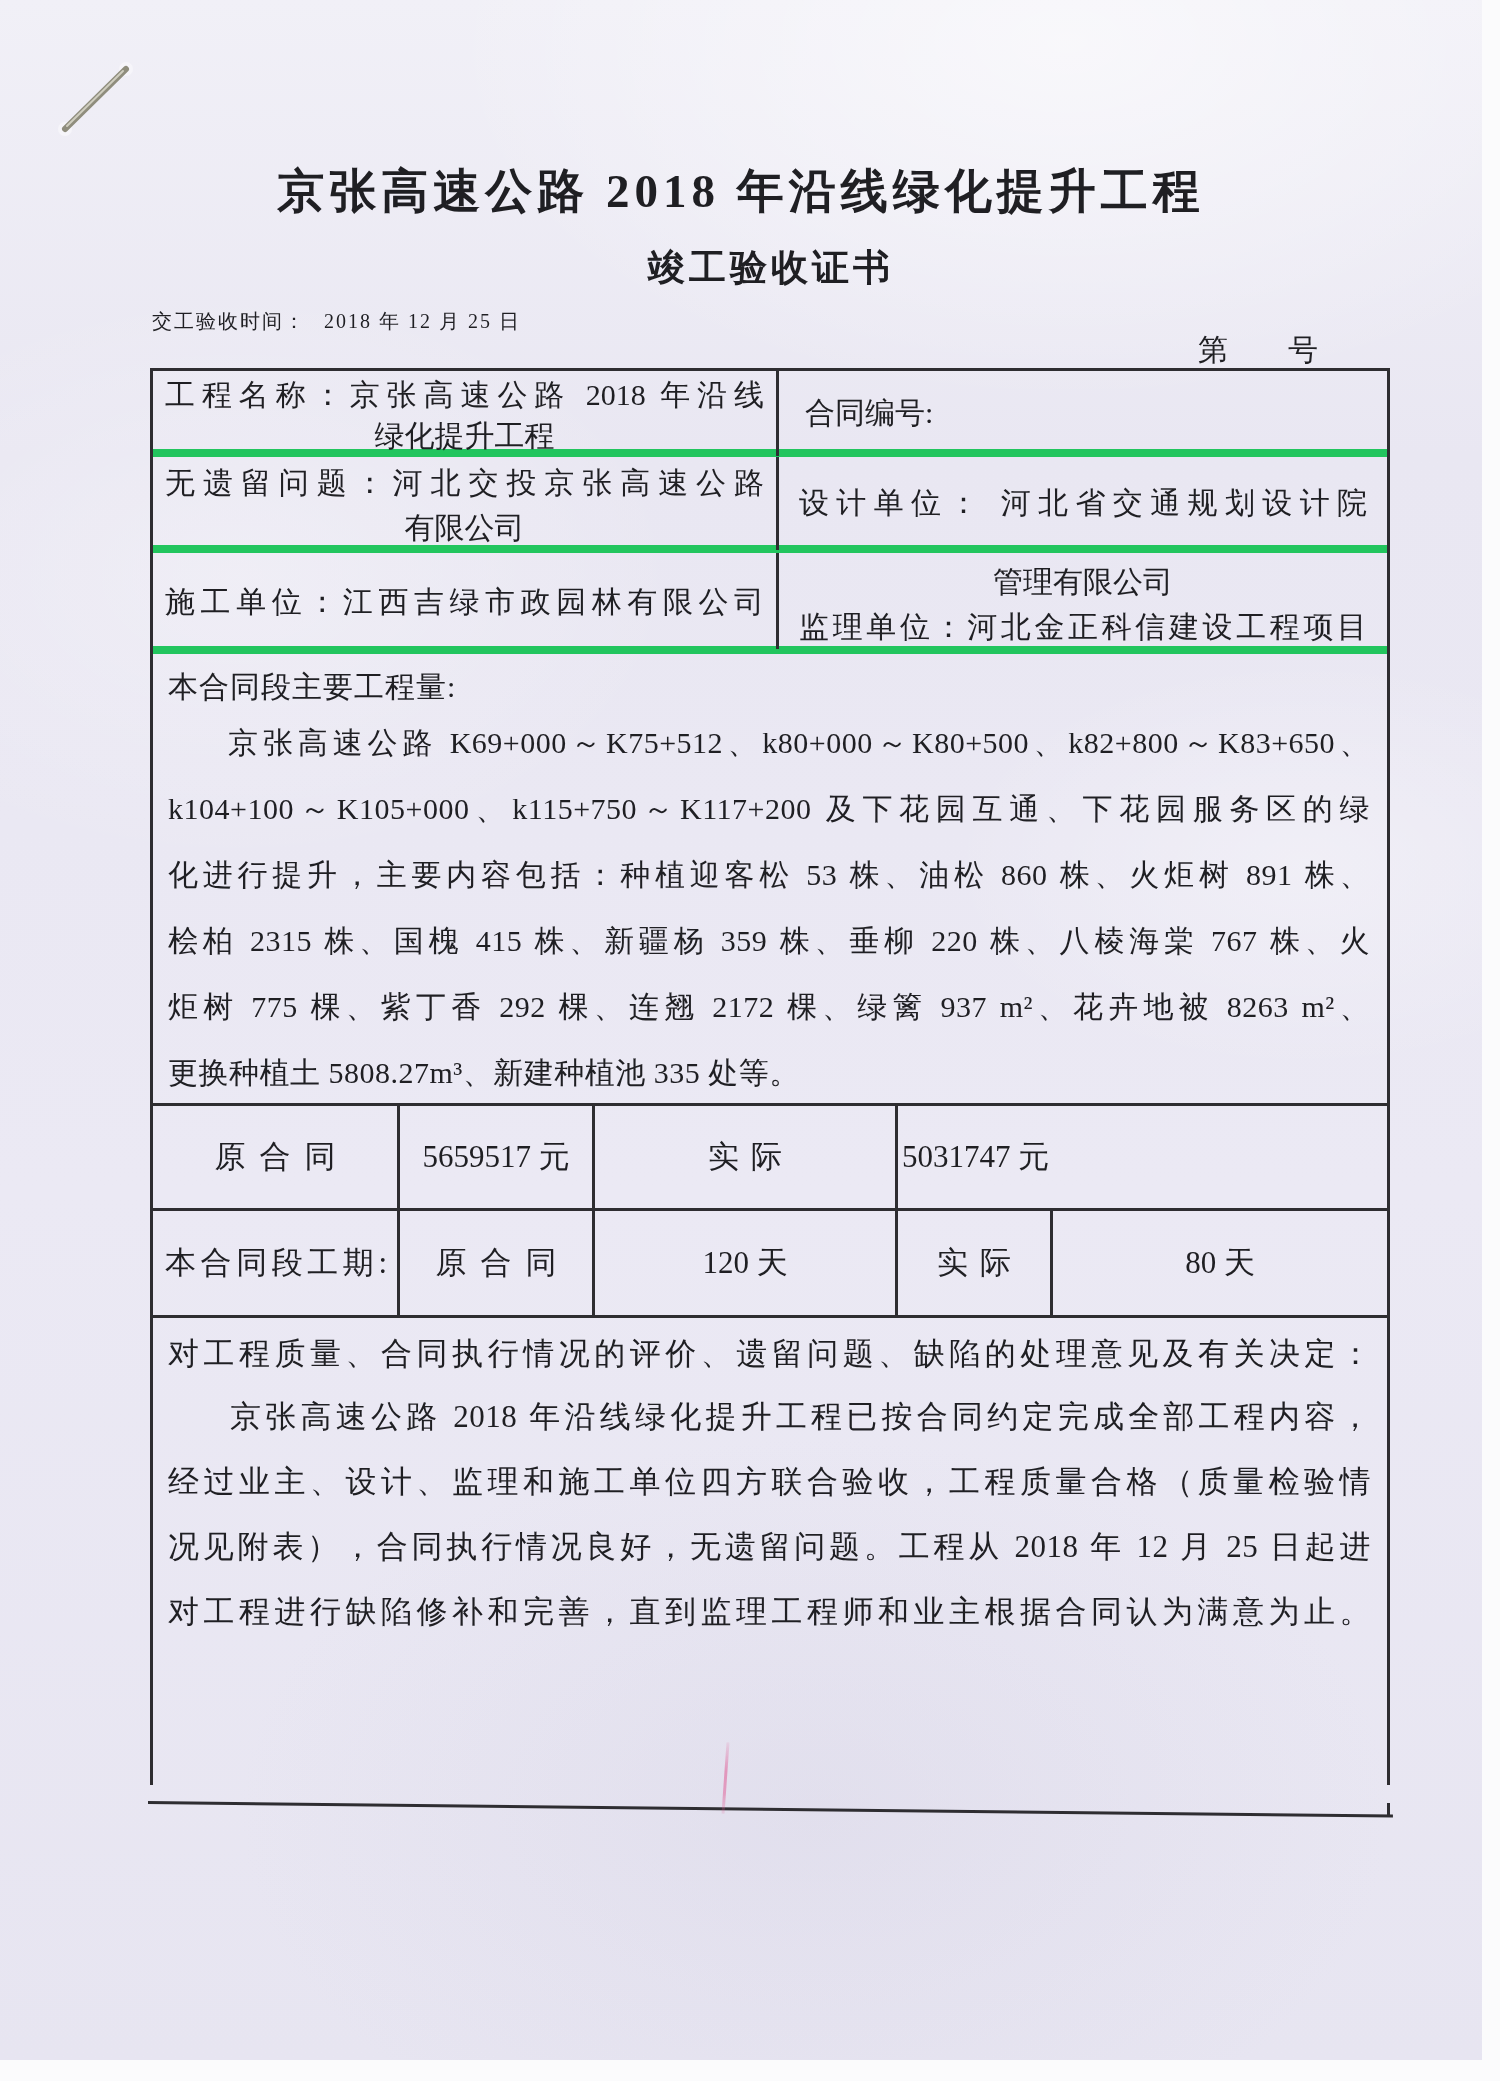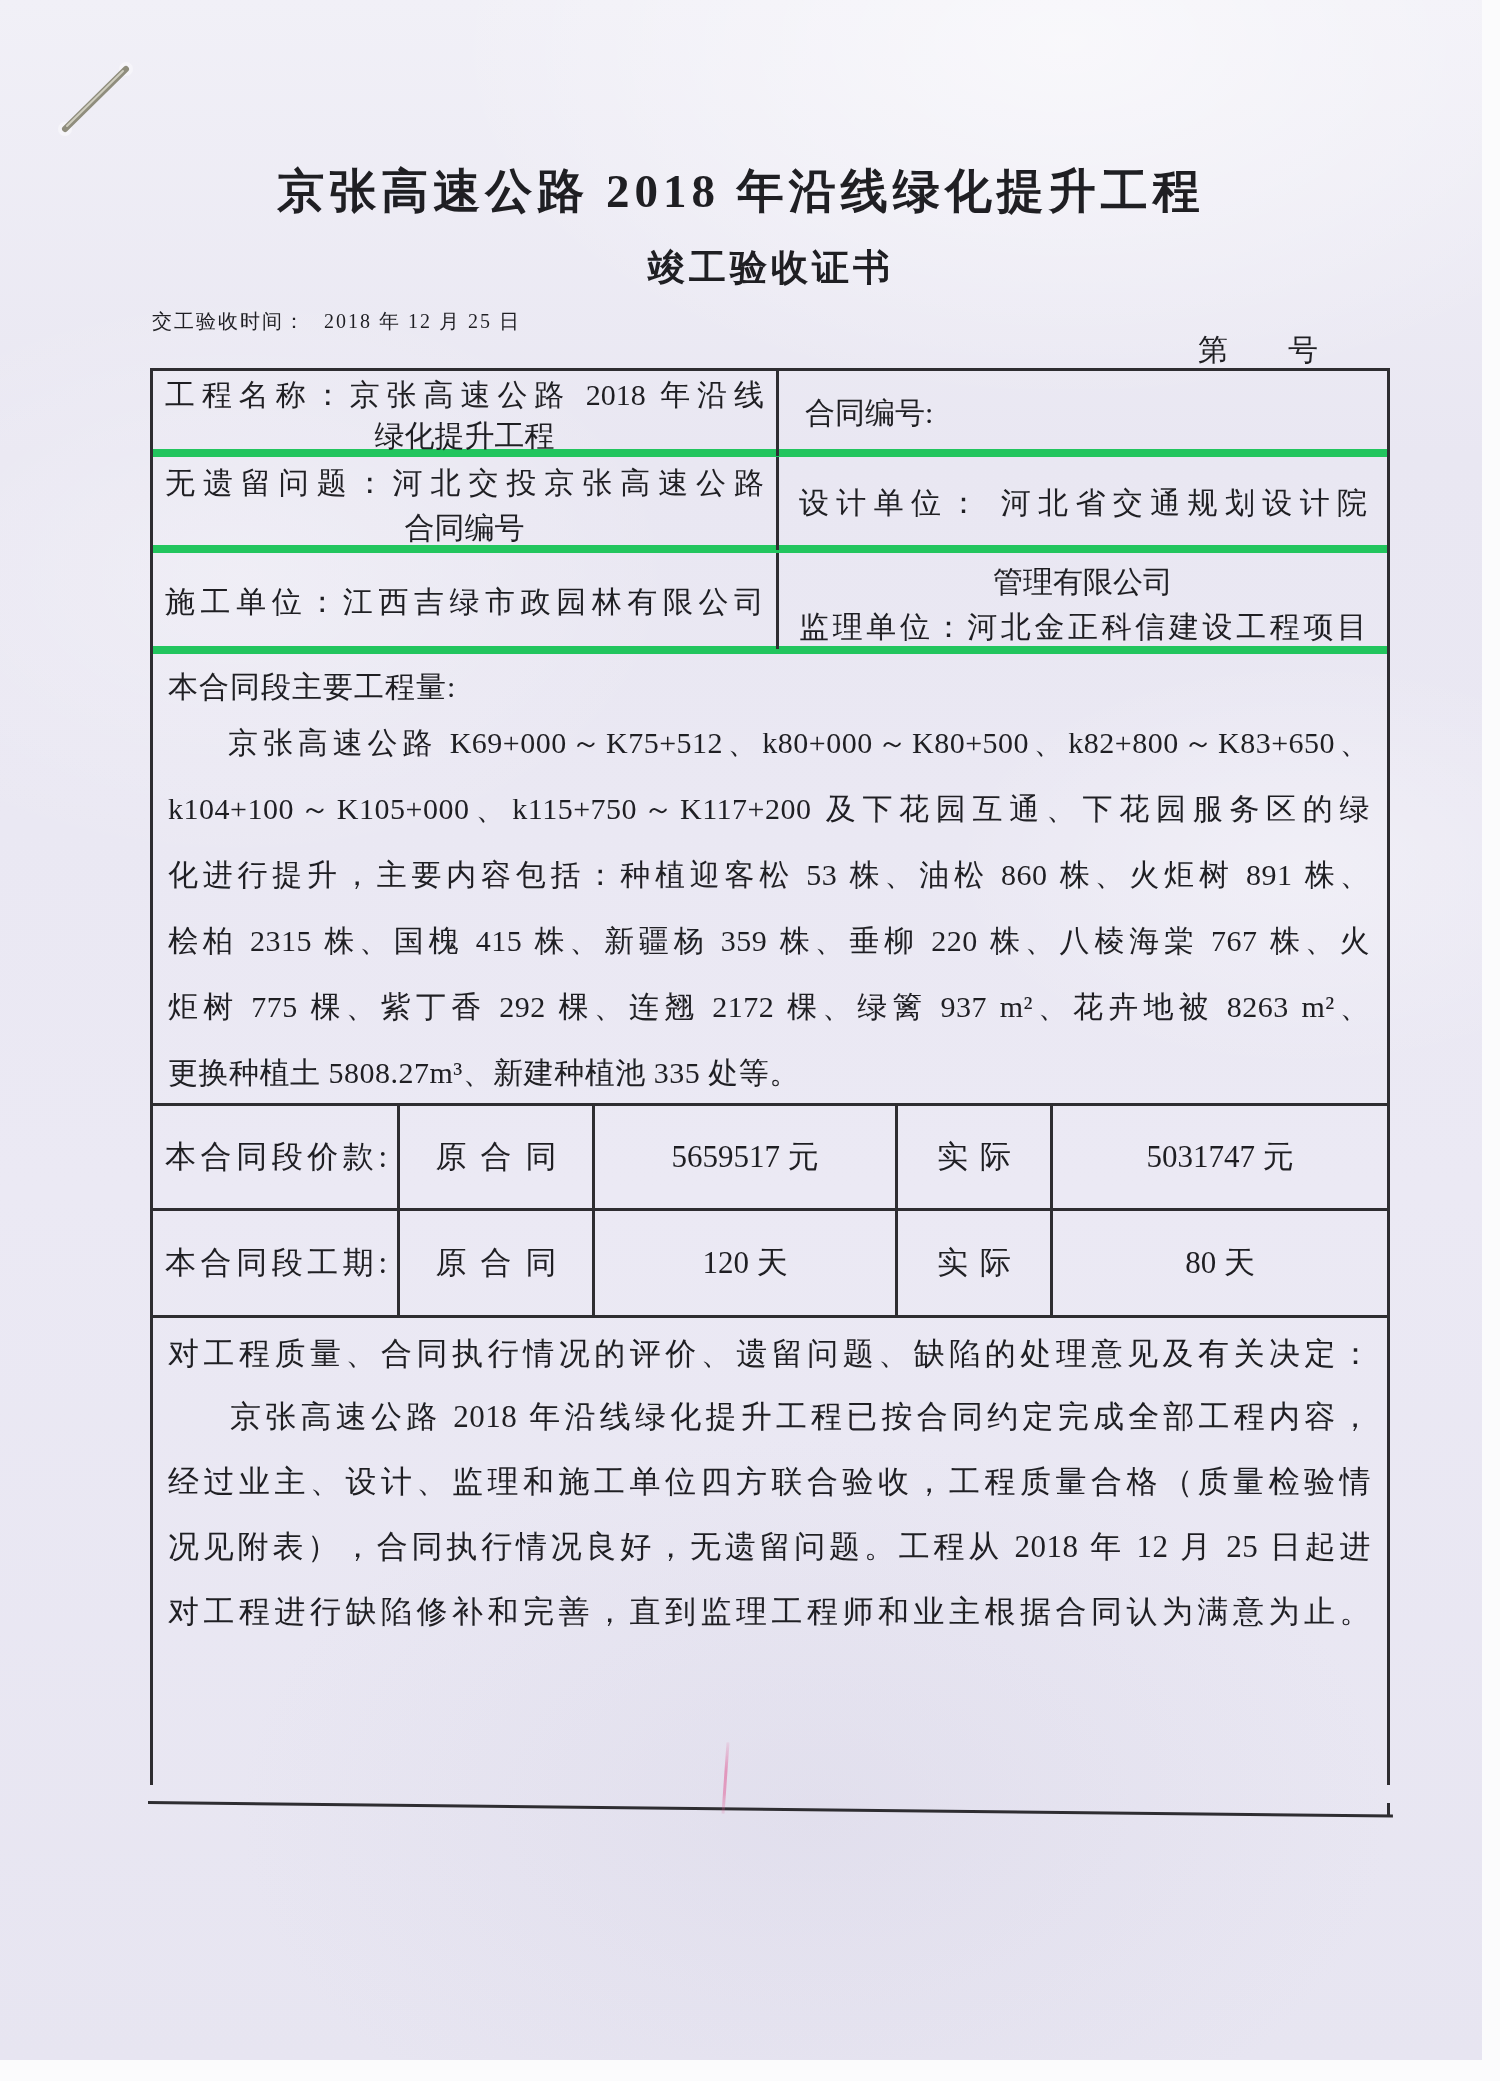--- a/index.html
+++ b/index.html
@@ -133,21 +133,21 @@
       <div class="ln ctr">绿化提升工程</div>
     </div>
     <div class="rcell vcenter contract-no">
       <span>合同编号:</span>
     </div>
   </div>
 
   <div class="info-row row2">
     <div class="lcell">
       <div class="ln just">无遗留问题：河北交投京张高速公路</div>
-      <div class="ln ctr">合同编号</div>
+      <div class="ln ctr">有限公司</div>
     </div>
     <div class="rcell vcenter">
       <span class="single-just just">设计单位： 河北省交通规划设计院</span>
     </div>
   </div>
 
   <div class="info-row row3">
     <div class="lcell vcenter">
       <span class="single-just just">施工单位：江西吉绿市政园林有限公司</span>
     </div>
@@ -161,23 +161,20 @@
     <div class="q-head">本合同段主要工程量:</div>
     <div class="q-line just indent2">京张高速公路 K69+000～K75+512、k80+000～K80+500、k82+800～K83+650、</div>
     <div class="q-line just">k104+100～K105+000、k115+750～K117+200 及下花园互通、下花园服务区的绿</div>
     <div class="q-line just">化进行提升，主要内容包括：种植迎客松 53 株、油松 860 株、火炬树 891 株、</div>
     <div class="q-line just">桧柏 2315 株、国槐 415 株、新疆杨 359 株、垂柳 220 株、八棱海棠 767 株、火</div>
     <div class="q-line just">炬树 775 棵、紫丁香 292 棵、连翘 2172 棵、绿篱 937 m²、花卉地被 8263 m²、</div>
     <div class="q-line">更换种植土 5808.27m³、新建种植池 335 处等。</div>
   </div>
 
   <div class="price-row pr1">
-    <div class="pcell plabel">
-      <span>本合同段价款:</span>
-    </div>
     <div class="pcell">
       <span class="spread3">原合同</span>
     </div>
     <div class="pcell">
       <span>5659517 元</span>
     </div>
     <div class="pcell">
       <span class="spread2">实际</span>
     </div>
     <div class="pcell">

